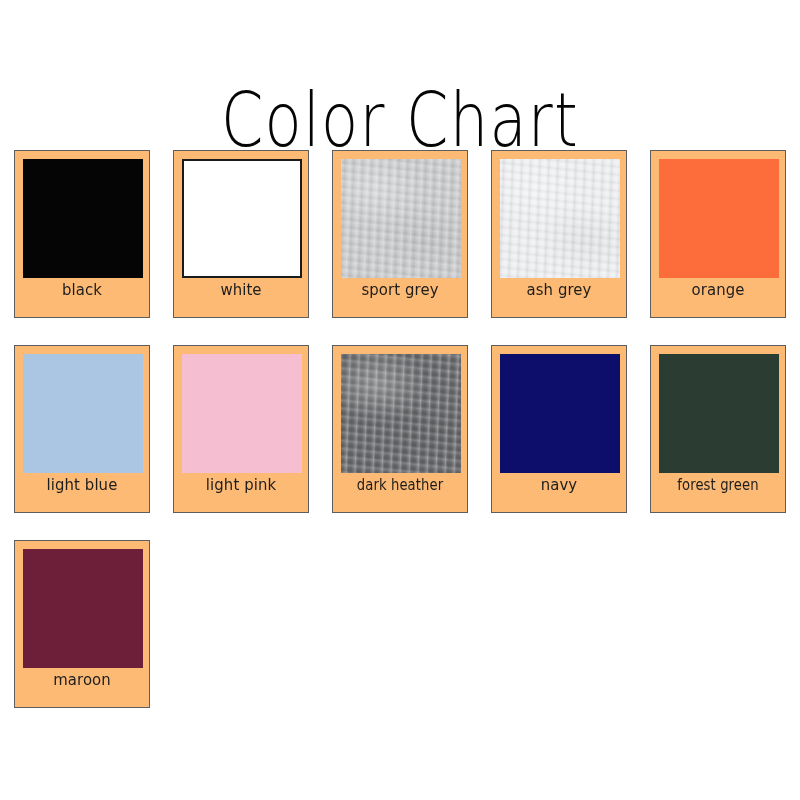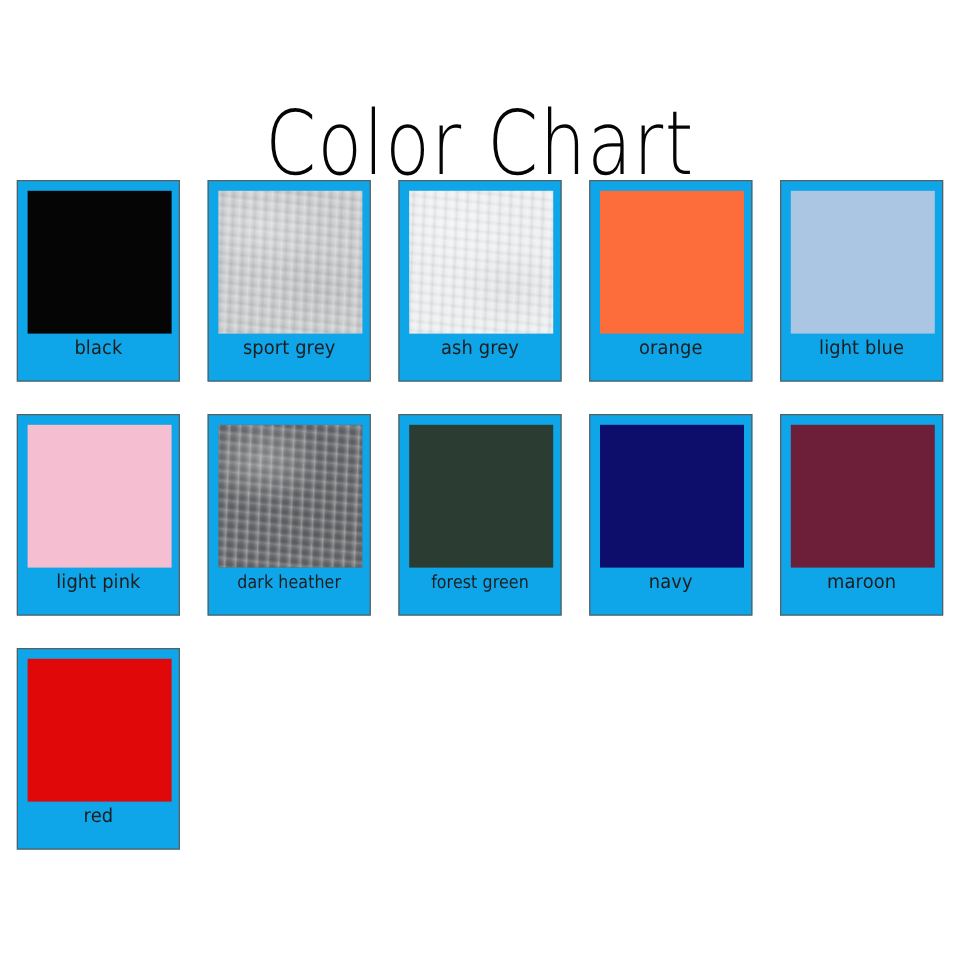--- a/index.html
+++ b/index.html
@@ -54,21 +54,21 @@
     column-gap: 23px;
     row-gap: 27px;
   }
 
   
   .swatch-card {
     position: relative;
     box-sizing: border-box;
     width: 136px;
     height: 168px;
-    background: #0ea5e9;
+    background: #fdba74;
     border: 1px solid #5d5d5d;
     padding: 8px 8px 15px 8px;
     display: flex;
     flex-direction: column;
     align-items: stretch;
   }
 
   .swatch-chip {
     position: relative;
     width: 120px;
@@ -132,20 +132,24 @@
 <div class="page">
 
   <h1 class="chart-title">Color Chart</h1>
 
   <div class="swatch-grid">
       <div class="swatch-card">
         <div class="swatch-chip" style="background: rgb(5, 5, 5);"></div>
         <div class="swatch-label">black</div>
       </div>
       <div class="swatch-card">
+        <div class="swatch-chip outlined" style="background: rgb(255, 255, 255);"></div>
+        <div class="swatch-label">white</div>
+      </div>
+      <div class="swatch-card">
         <div class="swatch-chip heather" style="background: rgb(201, 202, 204);"></div>
         <div class="swatch-label">sport grey</div>
       </div>
       <div class="swatch-card">
         <div class="swatch-chip heather" style="background: rgb(237, 238, 240);"></div>
         <div class="swatch-label">ash grey</div>
       </div>
       <div class="swatch-card">
         <div class="swatch-chip" style="background: rgb(253, 108, 59);"></div>
         <div class="swatch-label">orange</div>
@@ -156,30 +160,26 @@
       </div>
       <div class="swatch-card">
         <div class="swatch-chip" style="background: rgb(245, 190, 209);"></div>
         <div class="swatch-label">light pink</div>
       </div>
       <div class="swatch-card">
         <div class="swatch-chip heather" style="background: rgb(100, 101, 104);"></div>
         <div class="swatch-label long">dark heather</div>
       </div>
       <div class="swatch-card">
+        <div class="swatch-chip" style="background: rgb(13, 13, 107);"></div>
+        <div class="swatch-label">navy</div>
+      </div>
+      <div class="swatch-card">
         <div class="swatch-chip" style="background: rgb(43, 60, 51);"></div>
         <div class="swatch-label long">forest green</div>
       </div>
       <div class="swatch-card">
-        <div class="swatch-chip" style="background: rgb(13, 13, 107);"></div>
-        <div class="swatch-label">navy</div>
-      </div>
-      <div class="swatch-card">
         <div class="swatch-chip" style="background: rgb(109, 31, 58);"></div>
         <div class="swatch-label">maroon</div>
-      </div>
-      <div class="swatch-card">
-        <div class="swatch-chip" style="background: rgb(224, 8, 8);"></div>
-        <div class="swatch-label">red</div>
       </div>
     </div>
 
 </div>
 
 </body></html>

